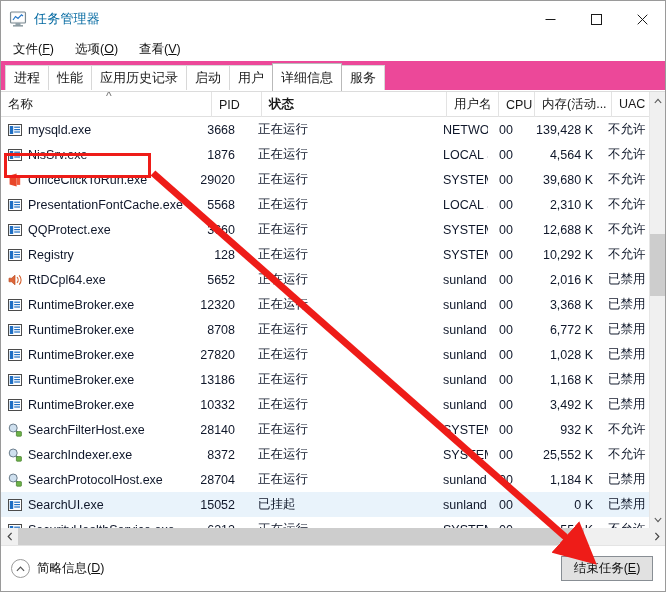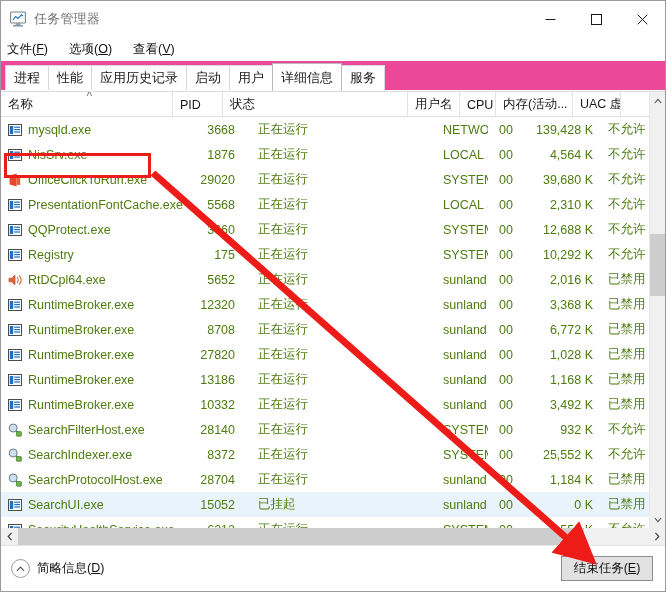--- a/index.html
+++ b/index.html
@@ -23,38 +23,38 @@
     display: flex; align-items: center;
     background: #ffffff;
     position: relative;
   }
   #app-icon {
     width: 18px; height: 18px;
     margin-left: 8px; margin-right: 7px;
     flex: 0 0 18px;
   }
   #title-text {
-    font-size: 13px; color: #737373;
+    font-size: 13px; color: #0369a1;
     letter-spacing: .2px;
   }
   #wincontrols {
     position: absolute; right: 0; top: 0;
     height: 36px; display: flex;
   }
   .winbtn {
     width: 46px; height: 36px;
     display: flex; align-items: center; justify-content: center;
     color: #1a1a1a;
   }
 
   
   #menubar {
     height: 24px; flex: 0 0 24px;
     display: flex; align-items: center;
-    padding-left: 1px;
+    padding-left: 7px;
     background: #ffffff;
   }
   .menuitem {
     font-size: 12.5px; color: #111;
     padding: 2px 10px 2px 5px;
     margin-right: 6px;
     white-space: nowrap;
   }
   .menuitem .mn { text-decoration: underline; }
 
@@ -123,21 +123,21 @@
   }
   #rows {
     position: absolute;
     top: 25px; left: 0; right: 16px; bottom: 17px;
     overflow: hidden;
     background: #ffffff;
   }
   .row {
     height: 25px;
     display: flex; align-items: center;
-    font-size: 12.5px; color: #4d7c0f;
+    font-size: 12.5px; color: #0f172a;
     white-space: nowrap;
   }
   .row.selected { background: #e9f3fb; }
   .cell { height: 25px; display: flex; align-items: center; overflow: hidden; }
   .c-name  { width: 200px; padding-left: 6px; }
   .c-pid   { width: 50px;  justify-content: flex-end; padding-right: 16px; }
   .c-state { width: 185px; padding-left: 7px; }
   .c-user  { width: 52px;  padding-left: 7px; }
   .c-cpu   { width: 36px;  justify-content: center; }
   .c-mem   { width: 77px;  justify-content: flex-end; padding-right: 8px; }
@@ -282,27 +282,27 @@
       <div class="tab active">
         <span>详细信息</span>
       </div>
       <div class="tab">
         <span>服务</span>
       </div>
     </div>
 
   <div id="tablewrap">
     <div id="colheader">
-        <div class="colh sorted" style="width: 172px;">
+        <div class="colh sorted" style="width: 211px;">
           <span>名称</span>
         </div>
         <div class="colh" style="width: 50px;">
           <span>PID</span>
         </div>
-        <div class="colh" style="width: 185px;">
+        <div class="colh" style="width: 185px; font-weight: bold;">
           <span>状态</span>
         </div>
         <div class="colh" style="width: 52px;">
           <span>用户名</span>
         </div>
         <div class="colh" style="width: 36px;">
           <span>CPU</span>
         </div>
         <div class="colh" style="width: 77px;">
           <span>内存(活动...</span>
@@ -464,21 +464,21 @@
             <svg viewBox="0 0 16 16" class="picon">
               <rect x="1.5" y="2.5" width="13" height="11" fill="#ffffff" stroke="#4b4b4b" stroke-width="1"></rect>
               <rect x="2.8" y="4" width="3.4" height="8" fill="#1f6fc4"></rect>
               <rect x="7.2" y="4.6" width="5.8" height="1.2" fill="#1f6fc4"></rect>
               <rect x="7.2" y="7" width="5.8" height="1.2" fill="#1f6fc4"></rect>
               <rect x="7.2" y="9.4" width="5.8" height="1.2" fill="#1f6fc4"></rect>
             </svg>
             <span>Registry</span>
           </div>
           <div class="cell c-pid">
-            <span>175</span>
+            <span>128</span>
           </div>
           <div class="cell c-state">
             <span>正在运行</span>
           </div>
           <div class="cell c-user">
             <span>SYSTEM</span>
           </div>
           <div class="cell c-cpu">
             <span>00</span>
           </div>

